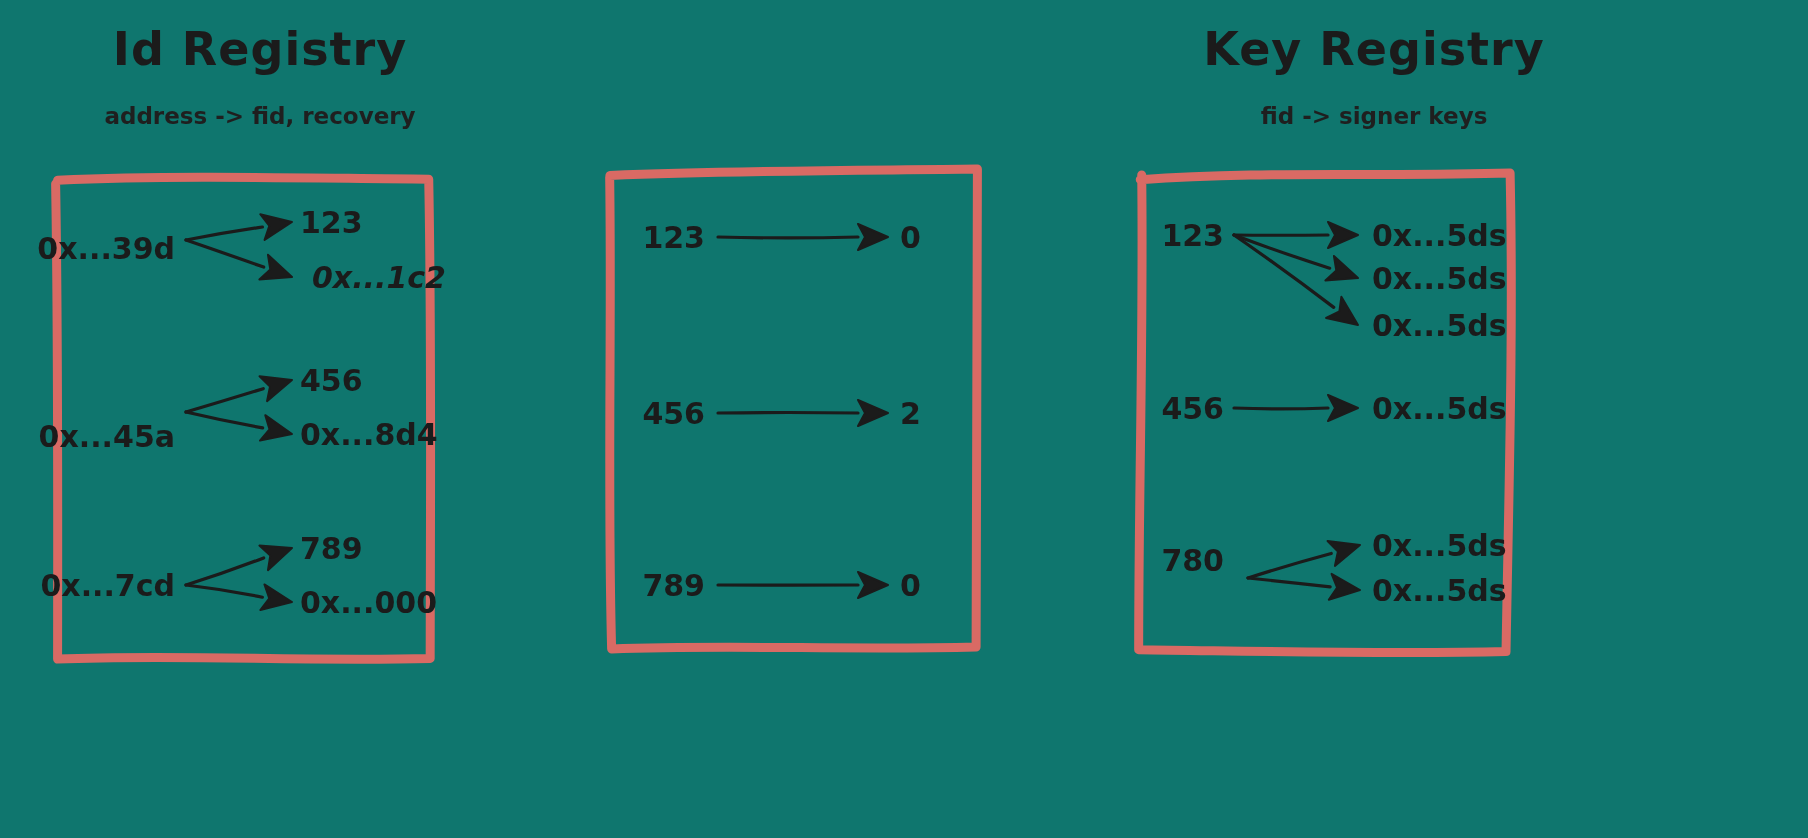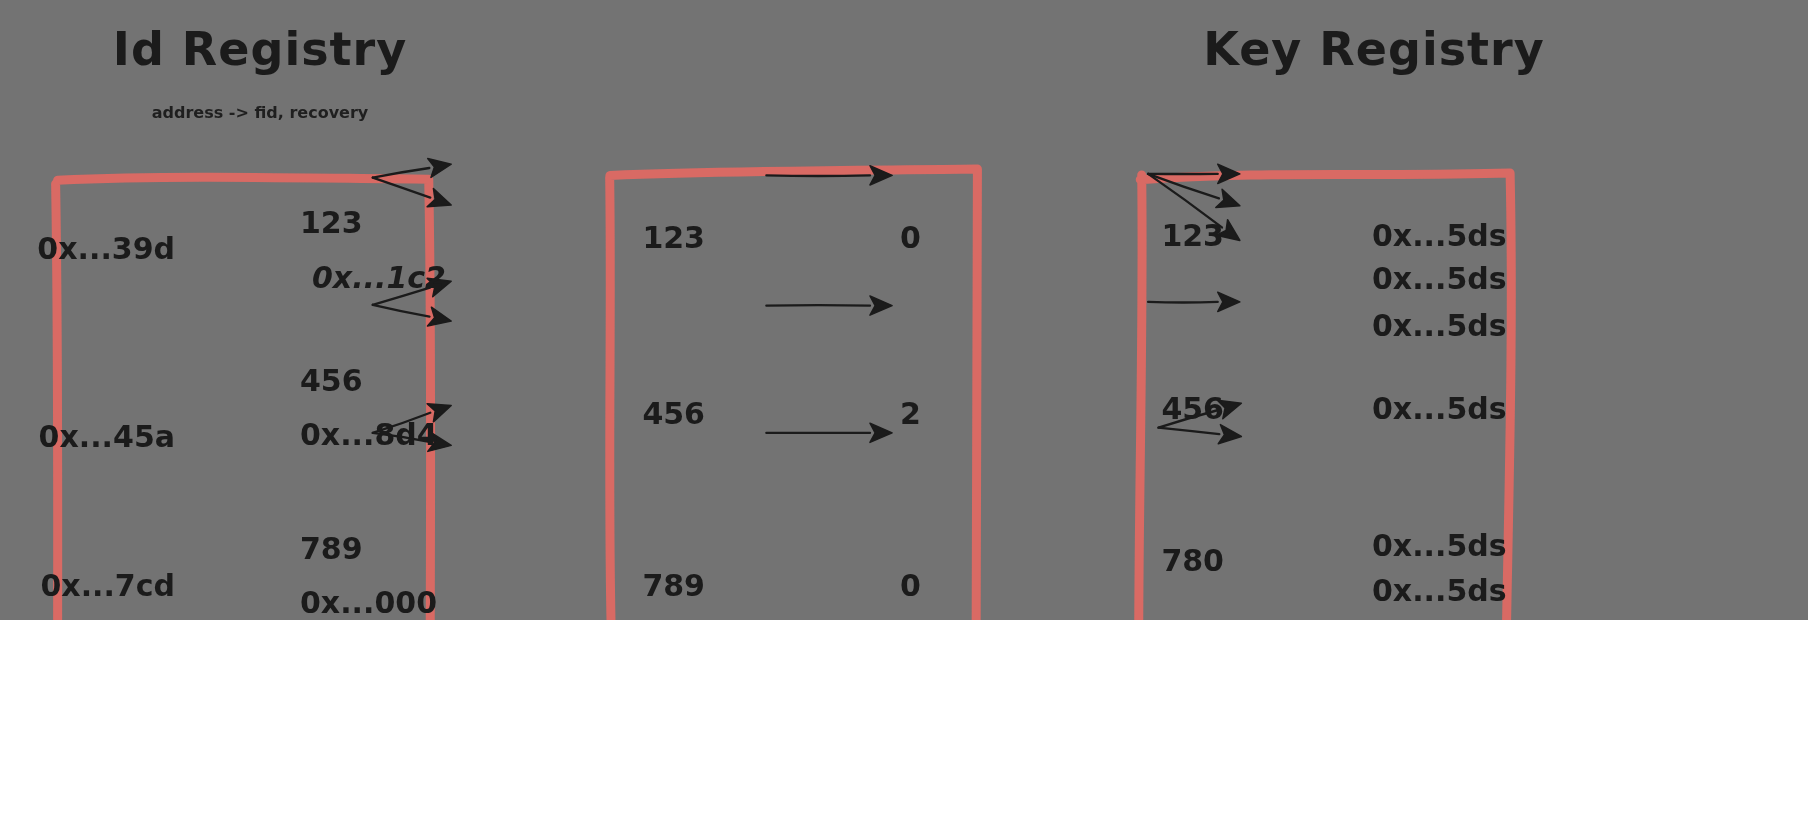--- a/index.html
+++ b/index.html
@@ -6,22 +6,22 @@
     margin: 0;
     padding: 0;
     background: #ffffff;
   }
   body {
     font-family: "DejaVu Sans", sans-serif;
   }
   #canvas {
     position: relative;
     width: 1808px;
-    height: 620px;
-    background: #737373;
+    height: 838px;
+    background: #0f766e;
     overflow: hidden;
   }
   .panel {
     position: absolute;
     top: 0;
     height: 838px;
   }
   .panel-title {
     position: absolute;
     left: 0;
@@ -33,21 +33,21 @@
     color: #1b1b1b;
     letter-spacing: 1px;
     font-family: "DejaVu Sans", sans-serif;
   }
   .panel-subtitle {
     position: absolute;
     left: 0;
     width: 100%;
     top: 103px;
     text-align: center;
-    font-size: 16px;
+    font-size: 23px;
     font-weight: 600;
     color: #1f1f1f;
     font-family: "DejaVu Sans", sans-serif;
   }
   .panel-box {
     position: absolute;
     box-sizing: border-box;
   }
   .panel-box svg {
     display: block;
@@ -123,20 +123,21 @@
       <path d="M 888 585 L 858 598 L 865 585 L 858 572 Z" fill="#1b1b1b" stroke="#1b1b1b" stroke-width="2" stroke-linejoin="round"></path>
     </svg>
     <div class="node-label left" style="left: 705px; top: 237px;">123</div>
     <div class="node-label" style="left: 900px; top: 237px;">0</div>
     <div class="node-label left" style="left: 705px; top: 413px;">456</div>
     <div class="node-label" style="left: 900px; top: 413px;">2</div>
     <div class="node-label left" style="left: 705px; top: 585px;">789</div>
     <div class="node-label" style="left: 900px; top: 585px;">0</div>
     <div class="panel" style="left: 1094px; width: 560px;">
       <div class="panel-title">Key Registry</div>
+      <div class="panel-subtitle">fid -&gt; signer keys</div>
     </div>
     <div class="panel-box" style="left: 1134px; top: 167px; width: 382px; height: 490px;">
       <svg width="382" height="490" viewBox="0 0 382 490">
         <path d="M 2.2581661522633745 8.71198559670782 C 125.34794924554184 -0.5334362139917697, 244.546207133059 5.951946159122085, 372.10783179012344 2.00008573388203 C 375.4832133058985 159.48448559670783, 370.9155521262003 314.9112208504801, 368.02231224279836 480.58277606310014 C 250.77082990397807 483.4621913580247, 124.8574828532236 480.32411694101506, 0.6682741769547325 478.6747256515775 C 0.7439128943758573 316.0782304526749, 5.5960048010973935 161.6318792866941, 3.712384259259259 3.9426011659807956" fill="none" stroke="#d96a64" stroke-width="9" stroke-linecap="round" stroke-linejoin="round" transform="translate(4,4)"></path>
       </svg>
     </div>
     <svg class="arrow-layer" width="1808" height="838" viewBox="0 0 1808 838">
       <path d="M 1234 235 Q 1281 235.51913580246912 1328 235" fill="none" stroke="#1b1b1b" stroke-width="3.2" stroke-linecap="round"></path>
       <path d="M 1358 235 L 1328 248 L 1335 235 L 1328 222 Z" fill="#1b1b1b" stroke="#1b1b1b" stroke-width="2" stroke-linejoin="round"></path>
       <path d="M 1234 235 Q 1281.649527757933 252.87136224649 1329.6558573793482 268.17098280090295" fill="none" stroke="#1b1b1b" stroke-width="3.2" stroke-linecap="round"></path>

